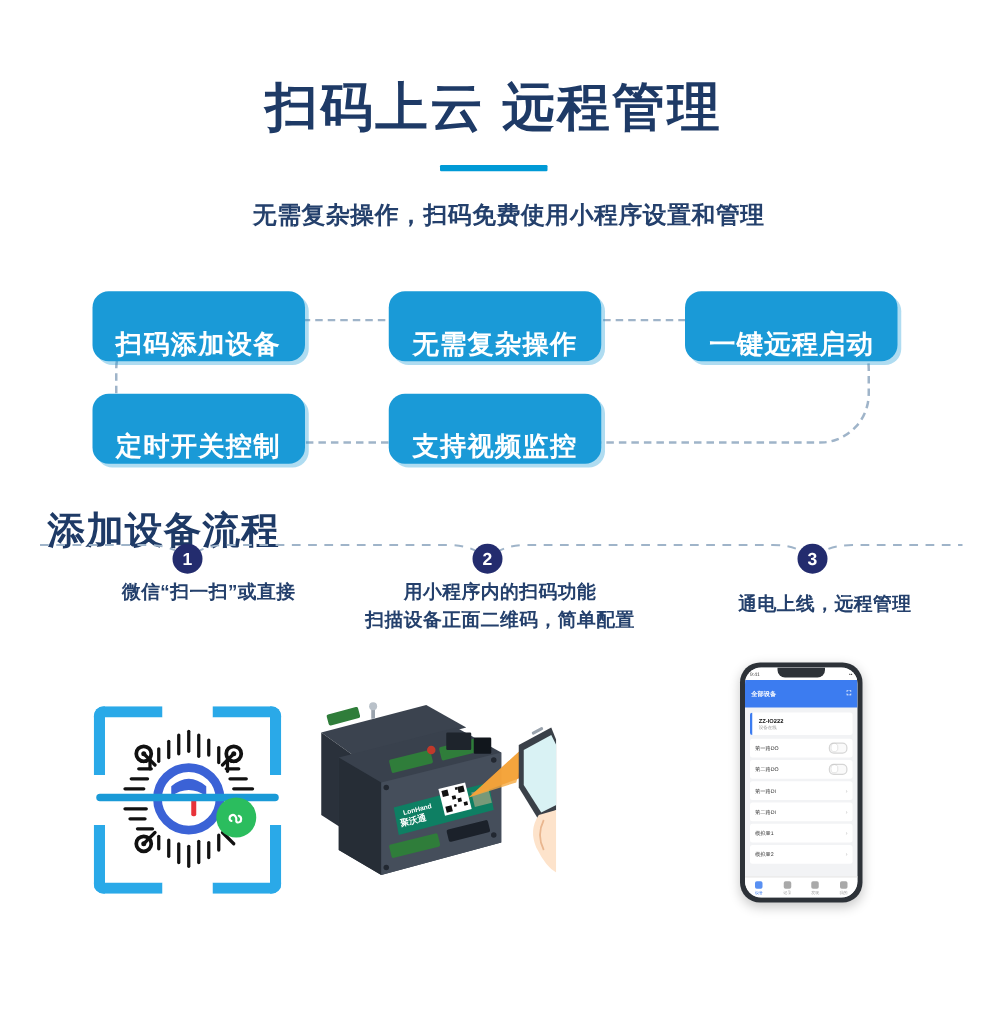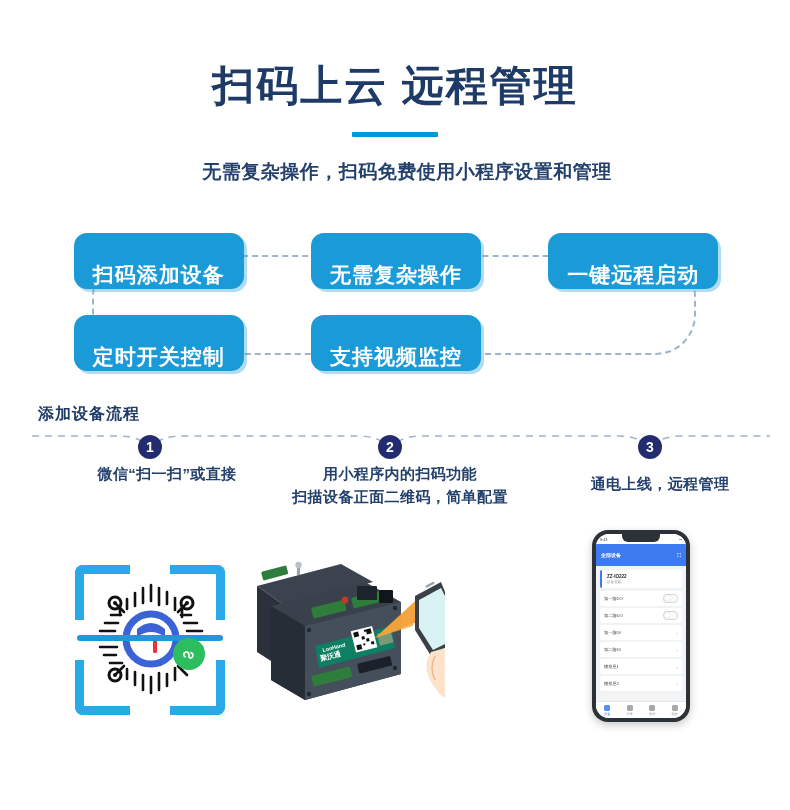--- a/index.html
+++ b/index.html
@@ -94,21 +94,21 @@
     box-shadow: 3px 3px 0 0 rgba(26,154,215,0.35);
     user-select: none;
     z-index: 2;
   }
 
   
   .flow-title {
     position: absolute;
     left: 38px;
     top: 404px;
-    font-size: 16px;
+    font-size: 30px;
     font-weight: bold;
     color: #1e3a66;
     letter-spacing: 1px;
   }
   .flow-line-wrap {
     position: absolute;
     left: 0;
     top: 426px;
     width: 790px;
     height: 44px;

